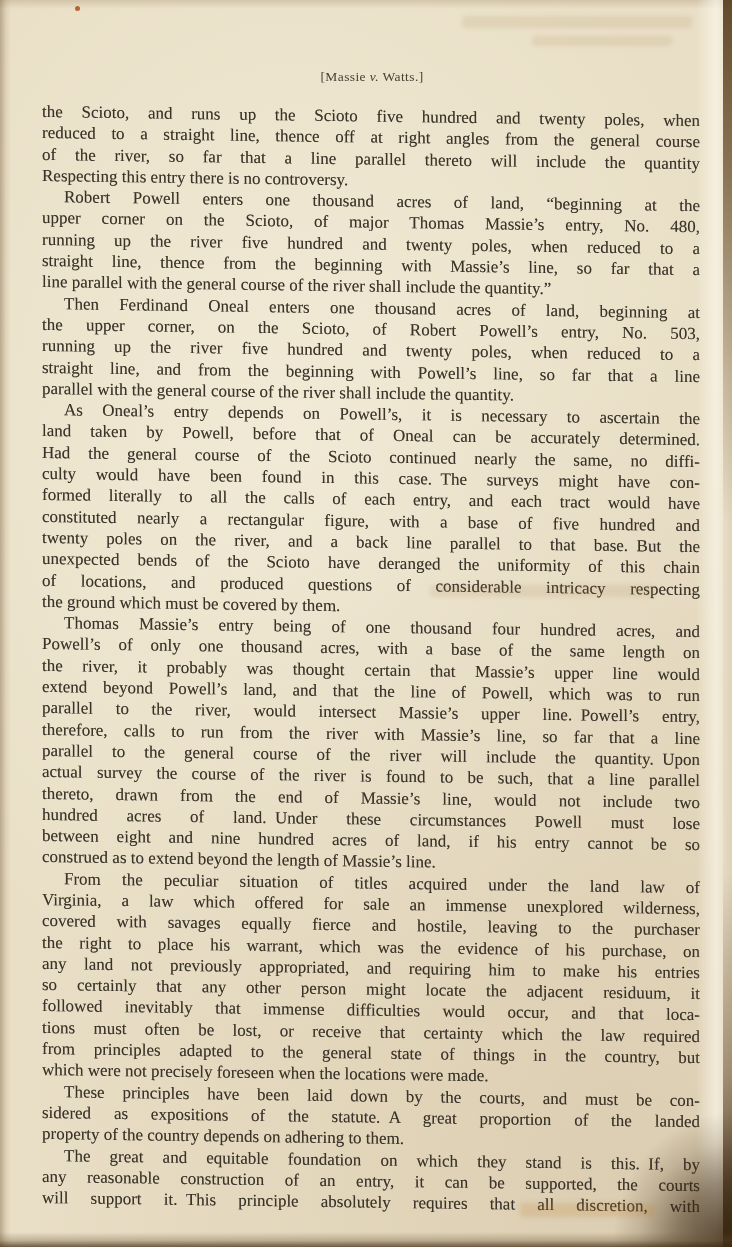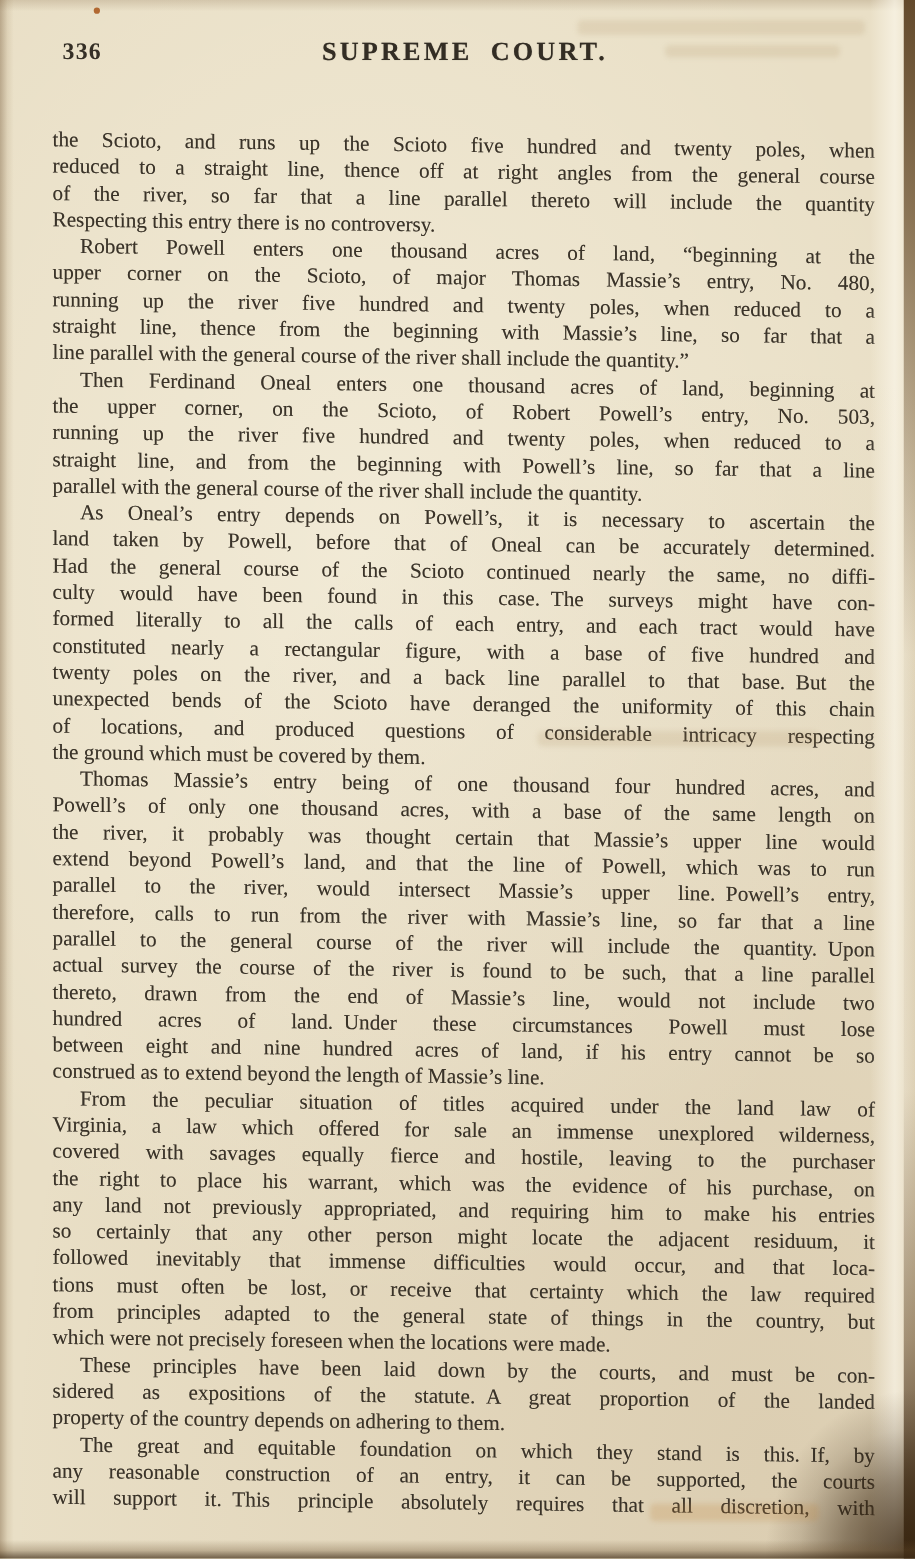--- a/index.html
+++ b/index.html
@@ -65,25 +65,22 @@
   .ghost.g1{right:40px;top:16px;width:230px;height:12px;}
   .ghost.g2{right:60px;top:36px;width:140px;height:10px;}
   .ghost.g3{left:430px;top:585px;width:225px;height:12px;}
   .ghost.g4{left:520px;top:1203px;width:135px;height:14px;background:rgba(192,130,60,0.22);}
 </style>
 </head>
 <body>
 
 <div class="page">
 
-  <div class="header">
-    <span class="page-number">336</span>
-    <span class="running-title">SUPREME COURT.</span>
-  </div>
 
+  <div class="case-caption"><span>[Massie </span><span class="it">v.</span><span> Watts.]</span></div>
 
   <div class="body-text">
       <p class="para">
         <span class="line">the Scioto, and runs up the Scioto five hundred and twenty poles, when</span>
         <span class="line">reduced to a straight line, thence off at right angles from the general course</span>
         <span class="line">of the river, so far that a line parallel thereto will include the quantity</span>
         <span class="line last">Respecting this entry there is no controversy.</span>
       </p>
       <p class="para">
         <span class="line first-indent">Robert Powell enters one thousand acres of land, “beginning at the</span>

